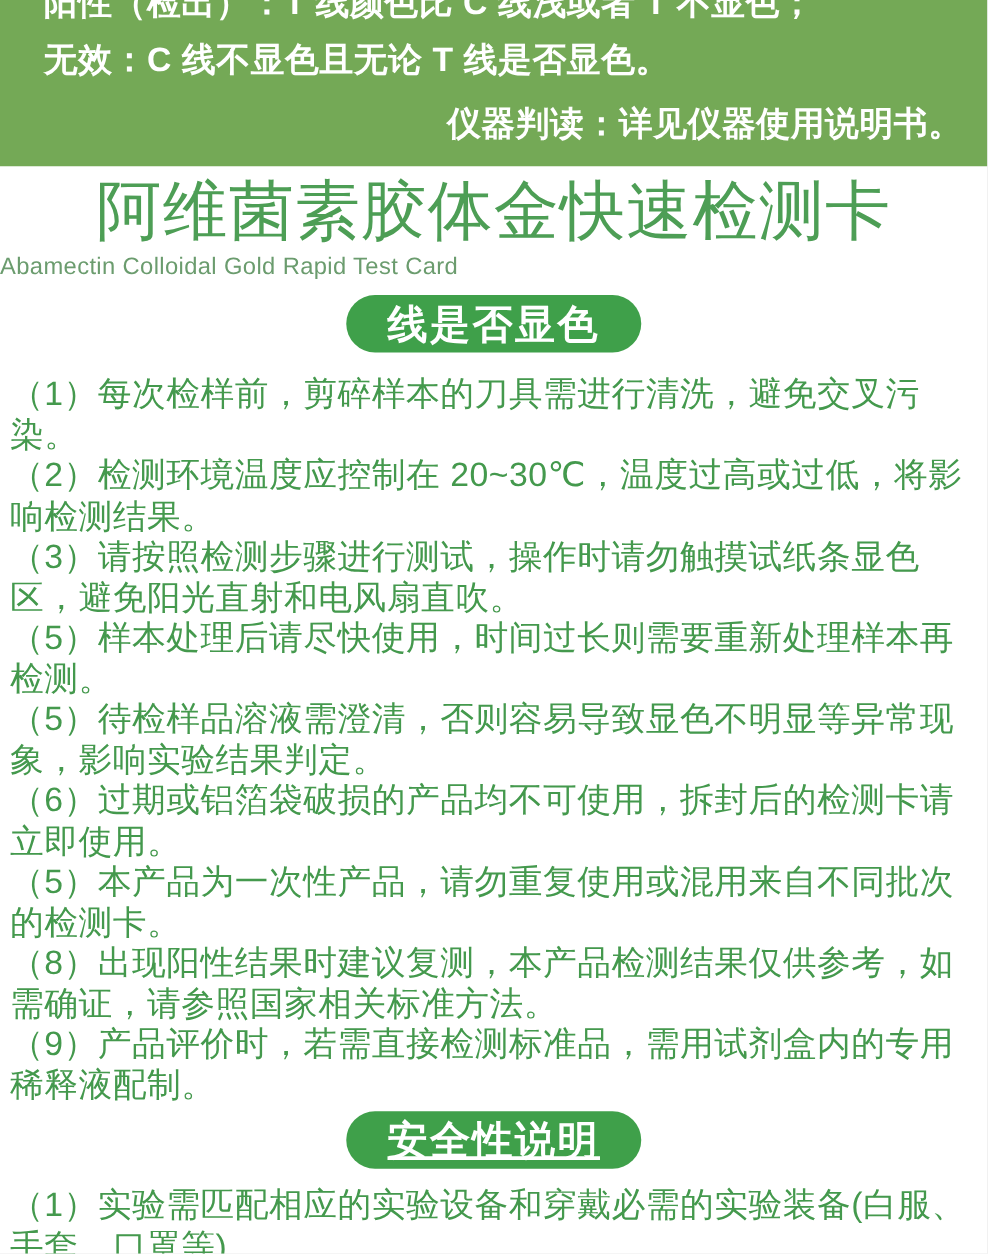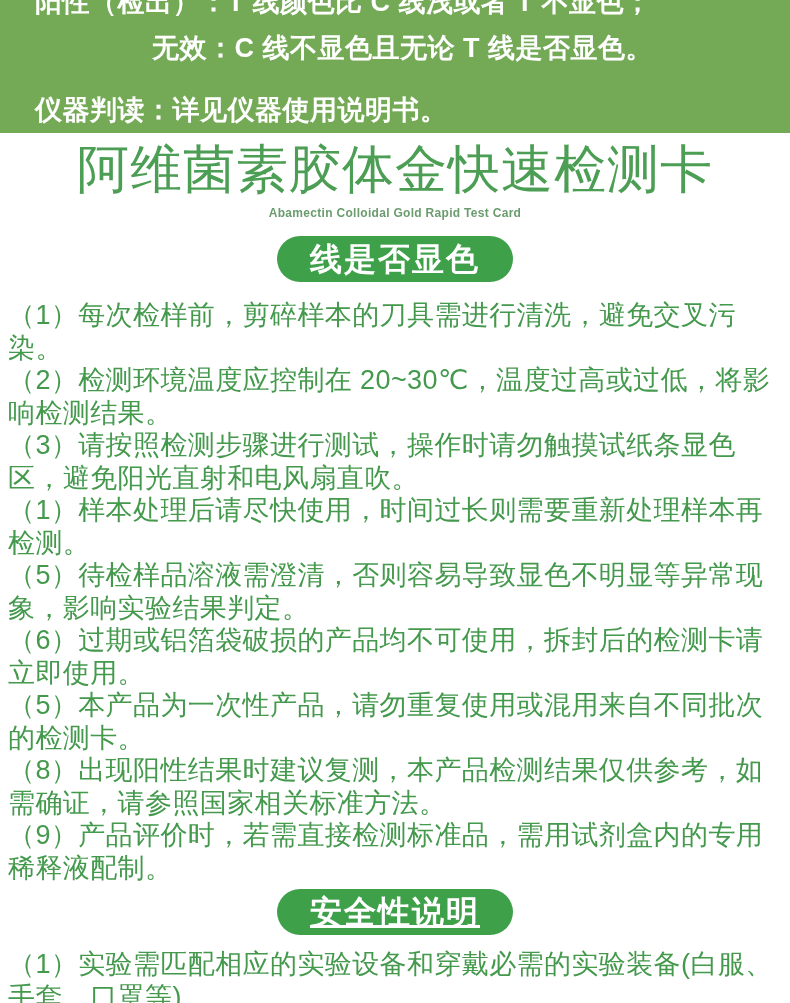--- a/index.html
+++ b/index.html
@@ -31,37 +31,36 @@
   }
   .judgement-line{
     position:absolute;left:35px;right:20px;
     color:var(--header-text);
     font-size:27px;line-height:30px;
     font-weight:600;
     letter-spacing:0.5px;
     white-space:nowrap;
   }
   .judgement-line.l1{top:-13px;}
-  .judgement-line.l2{top:33px;text-align:center;}
-  .judgement-line.l3{top:95px;}
+  .judgement-line.l2{top:33px;}
+  .judgement-line.l3{top:84px;text-align:right;}
   
   .product-title{
     margin-top:4px;
     text-align:center;
     color:var(--title-text);
     font-size:52px;line-height:64px;
     font-weight:400;
     letter-spacing:1px;
   }
   .product-subtitle{
     margin-top:2px;
-    text-align:center;
     color:var(--subtitle-text);
-    font-size:12px;line-height:21px;
-    font-weight:700;
+    font-size:19px;line-height:21px;
+    font-weight:400;
     letter-spacing:0.3px;
   }
   
   .section-pill{
     display:block;
     width:fit-content;
     margin:12px auto 0;
     background:var(--pill-bg);
     color:var(--pill-text);
     font-size:32px;line-height:36px;
@@ -95,21 +94,21 @@
 
   <h1 class="product-title">阿维菌素胶体金快速检测卡</h1>
   <div class="product-subtitle">Abamectin Colloidal Gold Rapid Test Card</div>
 
   <div class="section-pill">线是否显色</div>
 
   <div class="item-list">
     <p>（1）每次检样前，剪碎样本的刀具需进行清洗，避免交叉污染。</p>
     <p>（2）检测环境温度应控制在 20~30℃，温度过高或过低，将影响检测结果。</p>
     <p>（3）请按照检测步骤进行测试，操作时请勿触摸试纸条显色区，避免阳光直射和电风扇直吹。</p>
-    <p>（1）样本处理后请尽快使用，时间过长则需要重新处理样本再检测。</p>
+    <p>（5）样本处理后请尽快使用，时间过长则需要重新处理样本再检测。</p>
     <p>（5）待检样品溶液需澄清，否则容易导致显色不明显等异常现象，影响实验结果判定。</p>
     <p>（6）过期或铝箔袋破损的产品均不可使用，拆封后的检测卡请立即使用。</p>
     <p>（5）本产品为一次性产品，请勿重复使用或混用来自不同批次的检测卡。</p>
     <p>（8）出现阳性结果时建议复测，本产品检测结果仅供参考，如需确证，请参照国家相关标准方法。</p>
     <p>（9）产品评价时，若需直接检测标准品，需用试剂盒内的专用稀释液配制。</p>
   </div>
 
   <div class="section-pill safety">安全性说明</div>
 
   <div class="item-list safety">

